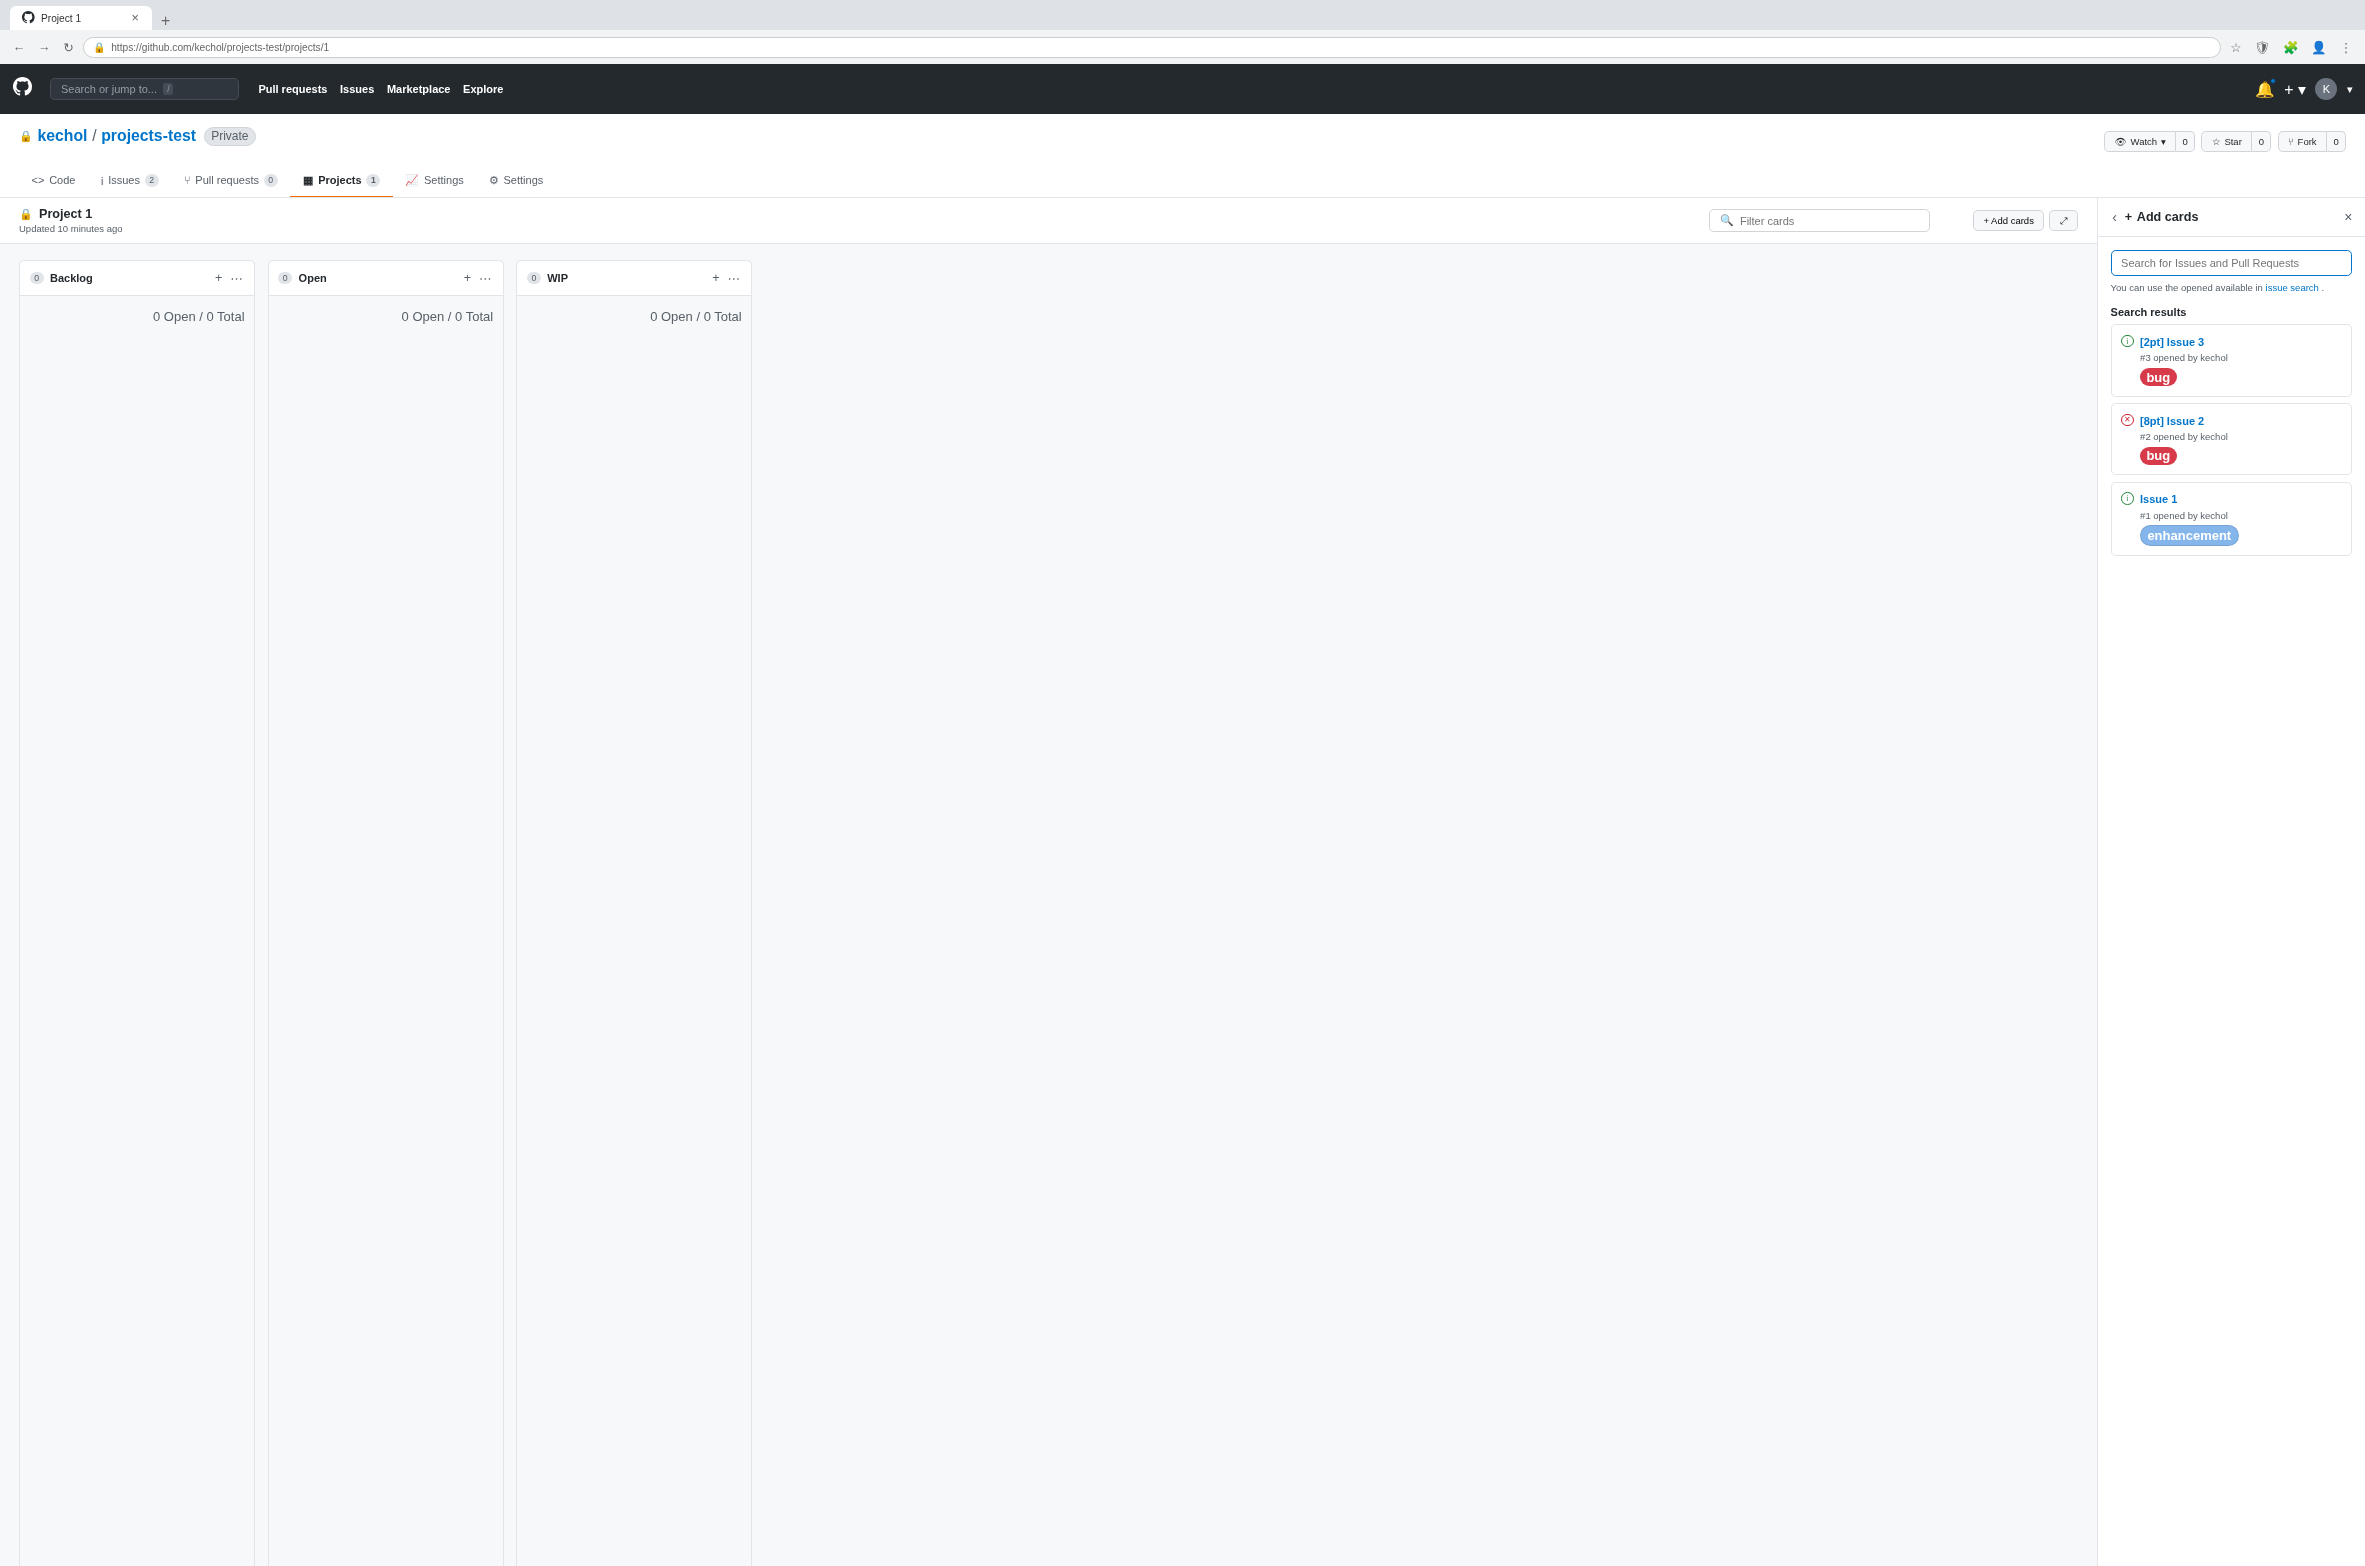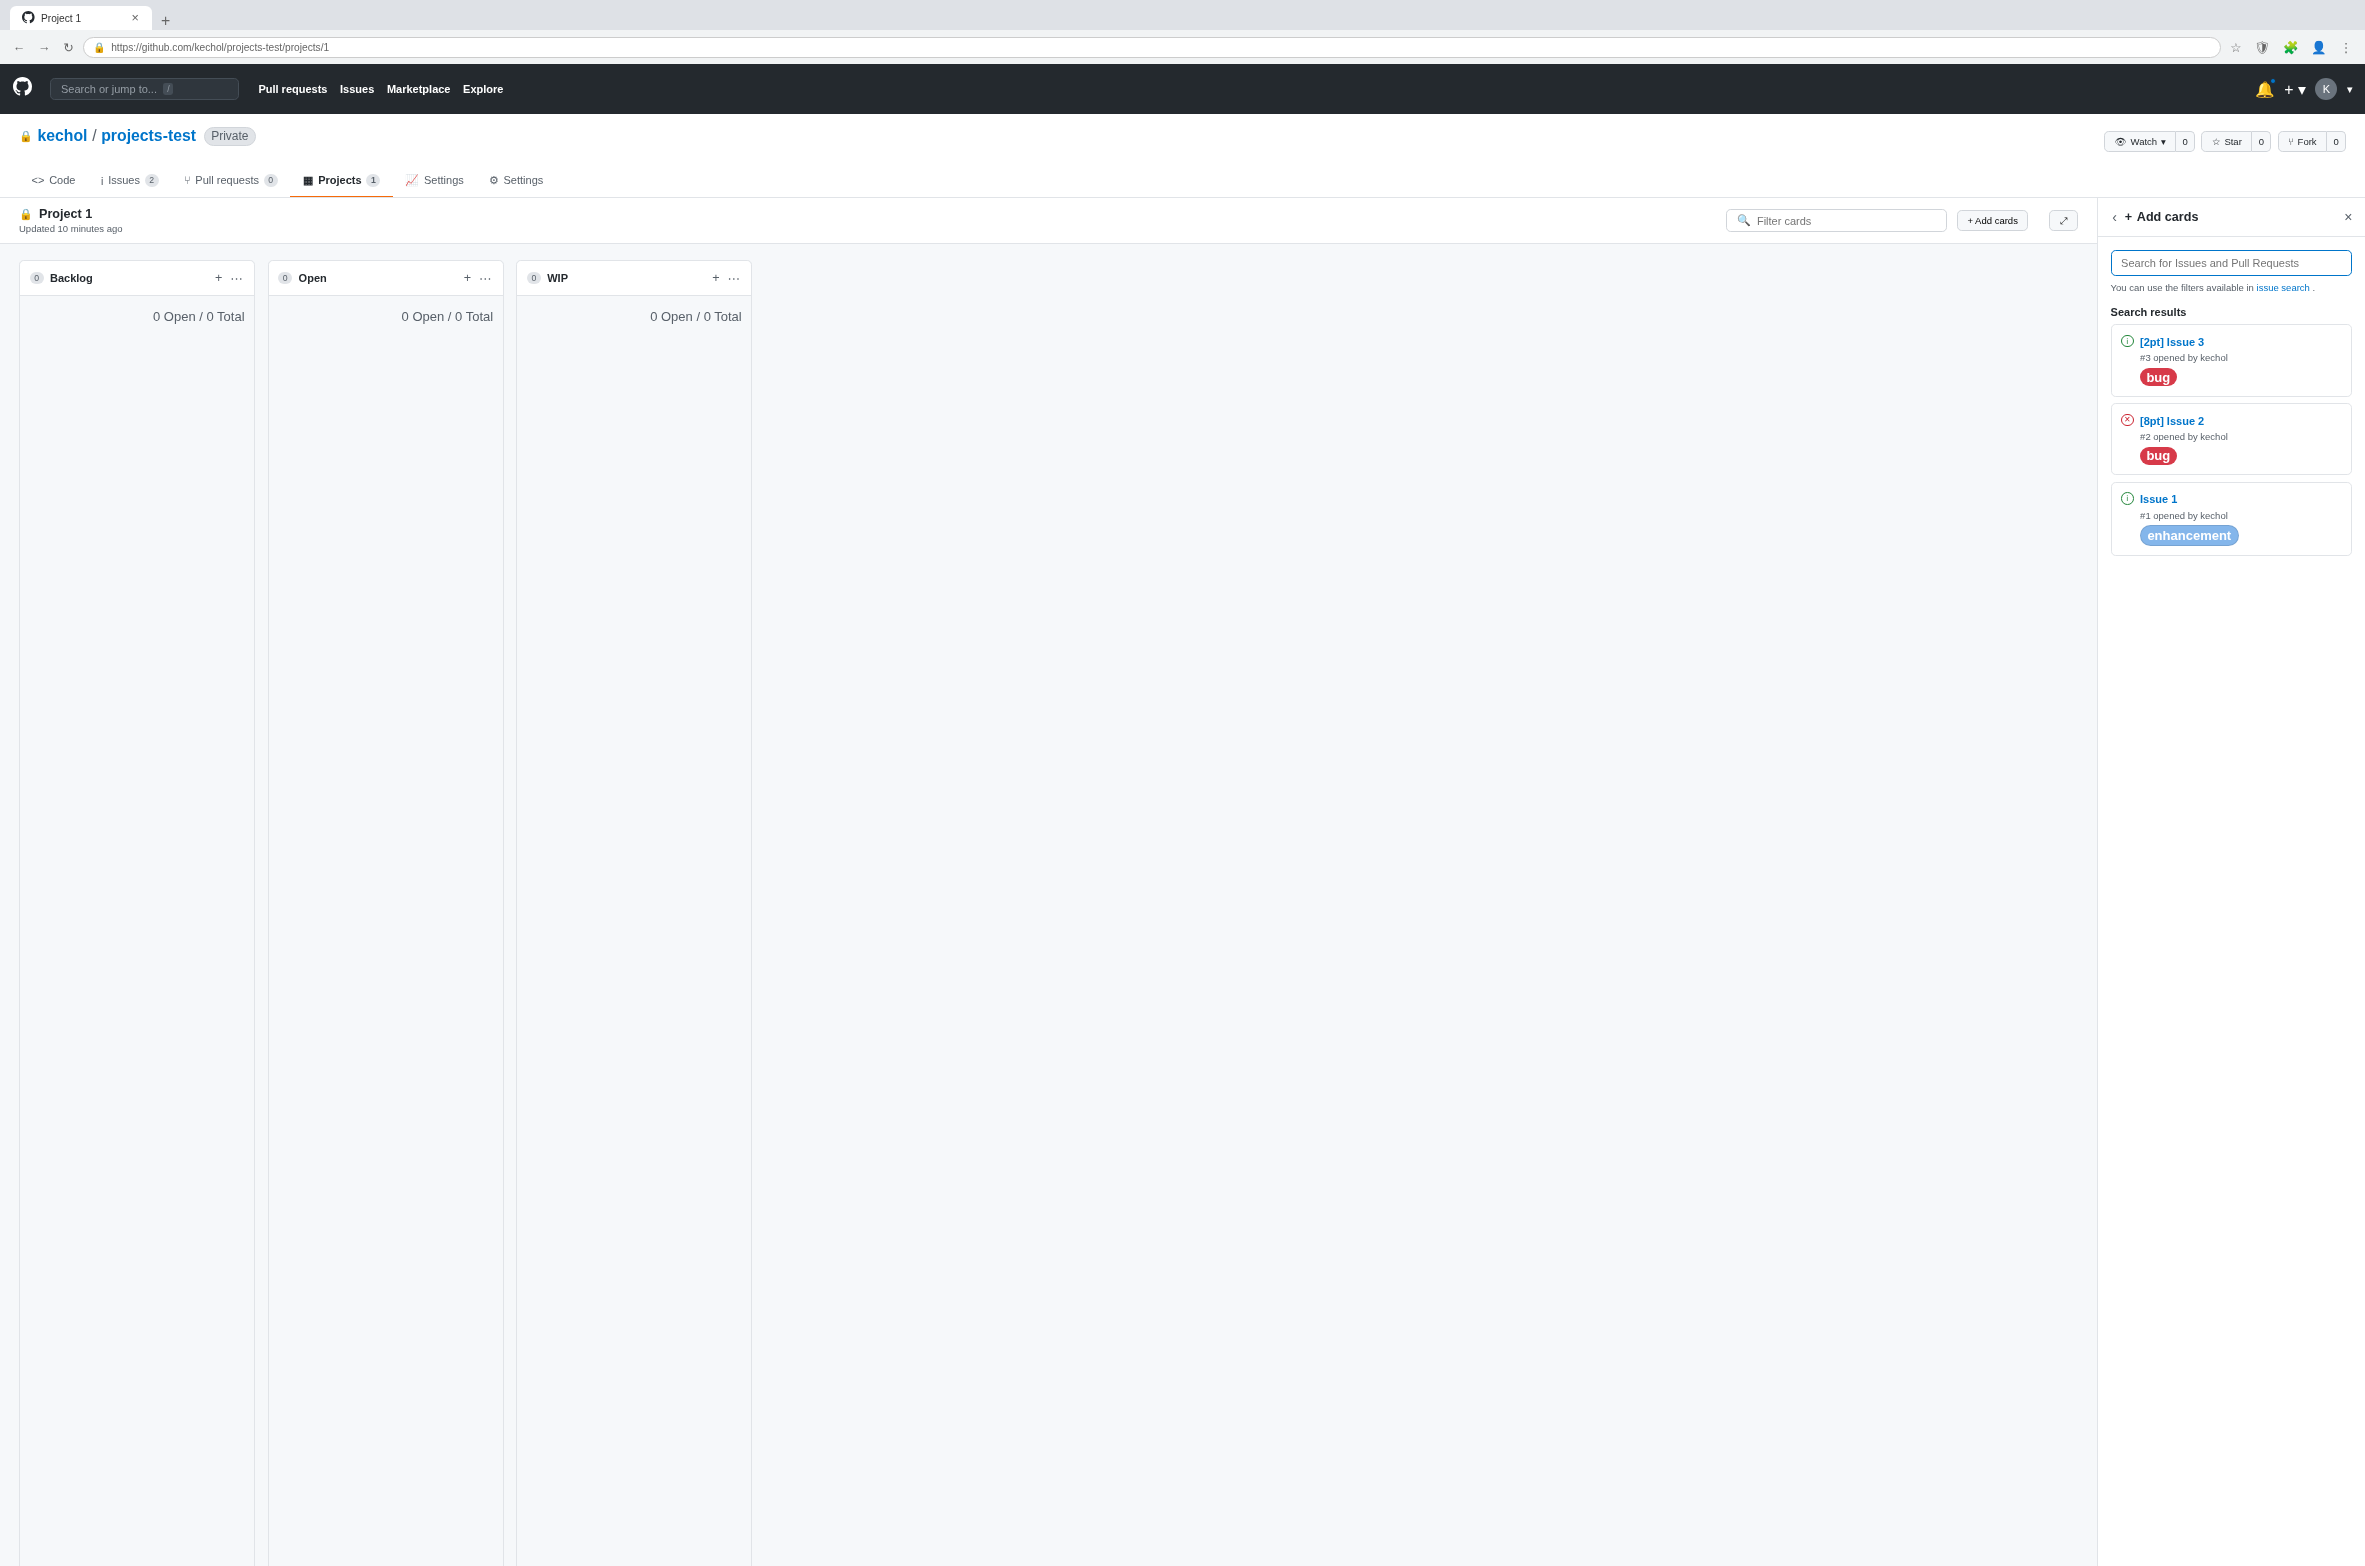--- a/index.html
+++ b/index.html
@@ -55,21 +55,21 @@
 
     
     .project-toolbar { background: #fff; border-bottom: 0.8px solid #e1e4e8; padding: 9.5px 19px; display: flex; align-items: center; gap: 9.5px; }
     .project-title-area { display: flex; flex-direction: column; }
     .project-title { font-weight: 600; font-size: 12.6px; display: flex; align-items: center; gap: 6.3px; }
     .project-lock-icon { font-size: 11px; color: #586069; }
     .project-updated { font-size: 9.5px; color: #586069; margin-top: 1.6px; }
     .project-search { margin-left: auto; }
     .filter-input { border: 0.8px solid #d1d5da; border-radius: 4.7px; padding: 3.9px 9.5px; font-size: 11px; width: 221px; display: flex; align-items: center; gap: 6.3px; color: #586069; background: #fff; }
     .filter-input input { border: none; outline: none; font-size: 11px; color: #24292e; width: 100%; background: transparent; }
-    .project-toolbar-actions { display: flex; gap: 21px; }
+    .project-toolbar-actions { display: flex; gap: 5px; margin-left: 33px; }
     .toolbar-btn { background: #f6f8fa; border: 0.8px solid #d1d5da; border-radius: 4.7px; padding: 3.9px 9.5px; font-size: 9.5px; cursor: pointer; display: flex; align-items: center; gap: 3.9px; }
 
     
     .kanban-board { flex: 1; overflow-x: auto; overflow-y: hidden; padding: 15.8px 19px; display: flex; gap: 12.6px; background: #f6f8fa; }
     .kanban-column { background: #f6f8fa; border: 0.8px solid #e1e4e8; border-radius: 4.7px; min-width: 236px; max-width: 236px; display: flex; flex-direction: column; }
     .kanban-column-header { padding: 7.9px 9.5px; display: flex; align-items: center; gap: 6.3px; border-bottom: 0.8px solid #e1e4e8; background: #fff; border-radius: 4.7px 4.7px 0 0; }
     .column-count { background: #e1e4e8; border-radius: 15.8px; padding: 0.8px 4.7px; font-size: 8.7px; color: #586069; }
     .column-title { font-weight: 600; font-size: 11px; }
     .column-actions { margin-left: auto; display: flex; gap: 4.7px; }
     .column-btn { background: none; border: none; cursor: pointer; color: #586069; font-size: 12.6px; padding: 1.6px; }
@@ -324,21 +324,21 @@
       <button class="panel-back">‹</button>
       <div class="panel-title">
         <span>+</span>
         <span>Add cards</span>
       </div>
       <button class="panel-close">×</button>
     </div>
     <div class="panel-body">
       <input class="panel-search-input" type="text" placeholder="Search for Issues and Pull Requests" style="">
       <div class="panel-search-hint">
-        <span>You can use the filters available in</span>
+        <span>You can use the opened available in</span>
         <a href="#">issue search</a>
         <span>.</span>
       </div>
       <div class="search-results-label">Search results</div>
 
       
       <div class="issue-card">
         <div class="issue-card-header">
           <span class="icon-circle-open">ℹ</span>
           <span class="issue-title">[2pt] Issue 3</span>

